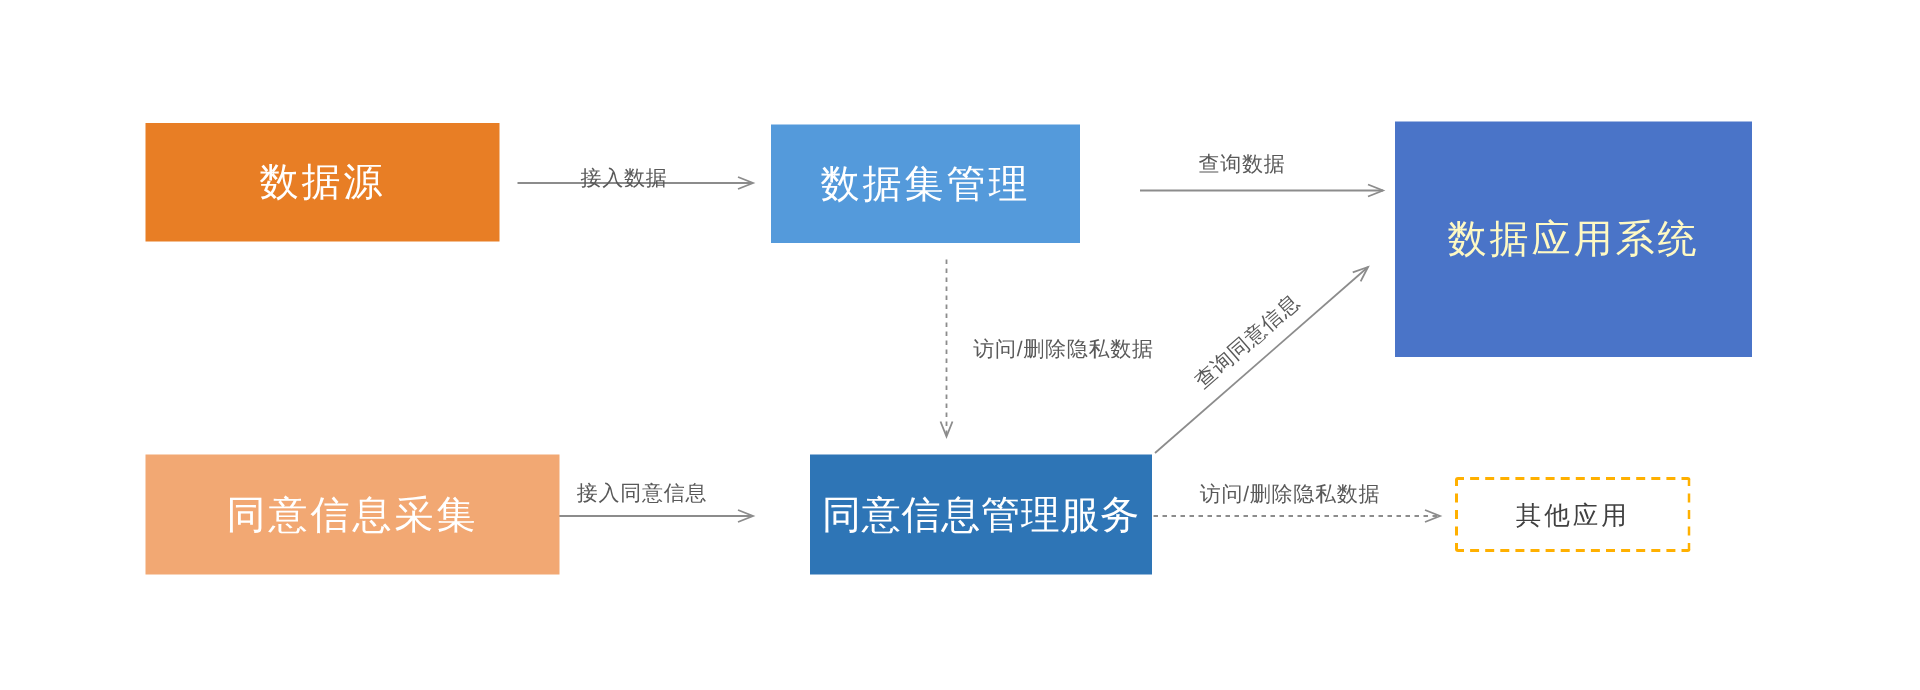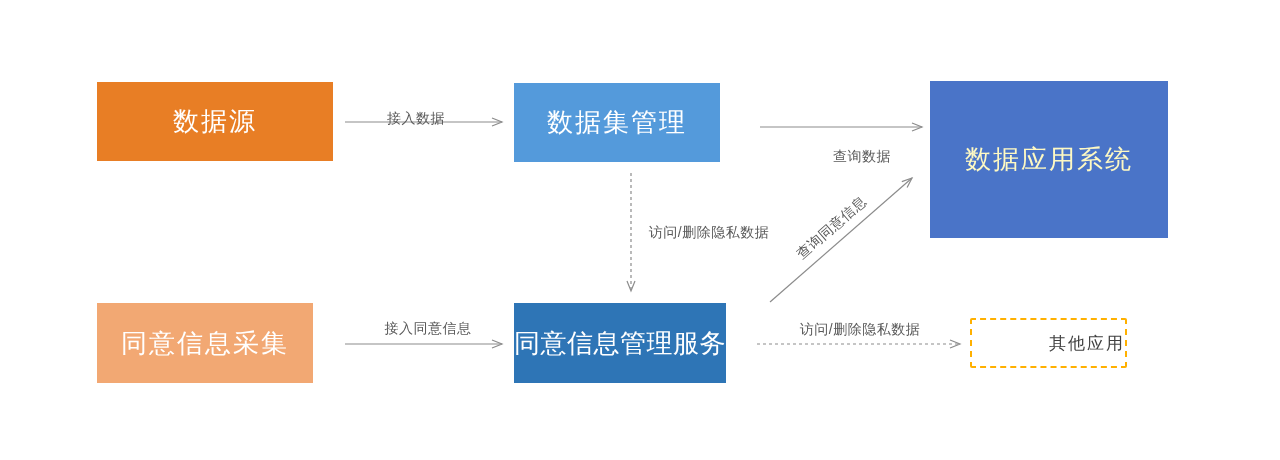--- a/index.html
+++ b/index.html
@@ -36,42 +36,41 @@
     align-items: center;
     justify-content: center;
     text-align: center;
     font-size: 26px;
     letter-spacing: 2px;
     font-weight: 400;
   }
   .node-data-source            { left: 97px;  top: 82px;  width: 236px; height: 79px; }
   .node-dataset-management     { left: 514px; top: 83px;  width: 206px; height: 79px; }
   .node-data-application-system{ left: 930px; top: 81px;  width: 238px; height: 157px; }
-  .node-consent-collection     { left: 97px;  top: 303px; width: 216px; height: 80px; }
-  .node-consent-mgmt-service   { left: 514px; top: 303px; width: 212px; height: 80px; letter-spacing: 0.5px; }
+  .node-consent-collection     { left: 97px;  top: 303px; width: 276px; height: 80px; }
+  .node-consent-mgmt-service   { left: 540px; top: 303px; width: 228px; height: 80px; letter-spacing: 0.5px; }
   .node-other-applications {
     left: 970px; top: 318px; width: 157px; height: 50px;
     font-size: 17px;
     border: 2px dashed #ffb000;
     border-radius: 2px;
     background: #ffffff;
-    justify-content: flex-end;
   }
 
   
   .edge-label {
     position: absolute;
     font-size: 14px;
     color: var(--edge-label, #595959);
     white-space: nowrap;
     transform: translate(-50%, -50%);
     letter-spacing: 0.5px;
   }
   .lbl-access-data        { left: 416px; top: 107px; margin-top: 12px; }
-  .lbl-query-data         { left: 862px; top: 110px; margin-top: 47px; }
+  .lbl-query-data         { left: 828px; top: 110px; }
   .lbl-access-delete-down { left: 709px; top: 233px; }
   .lbl-access-consent     { left: 428px; top: 329px; }
   .lbl-query-consent      { left: 832px; top: 228px; transform: translate(-50%,-50%) rotate(-41deg); }
   .lbl-access-delete-right{ left: 860px; top: 330px; }
 </style>
 </head>
 <body>
 
 <div class="canvas">
 

